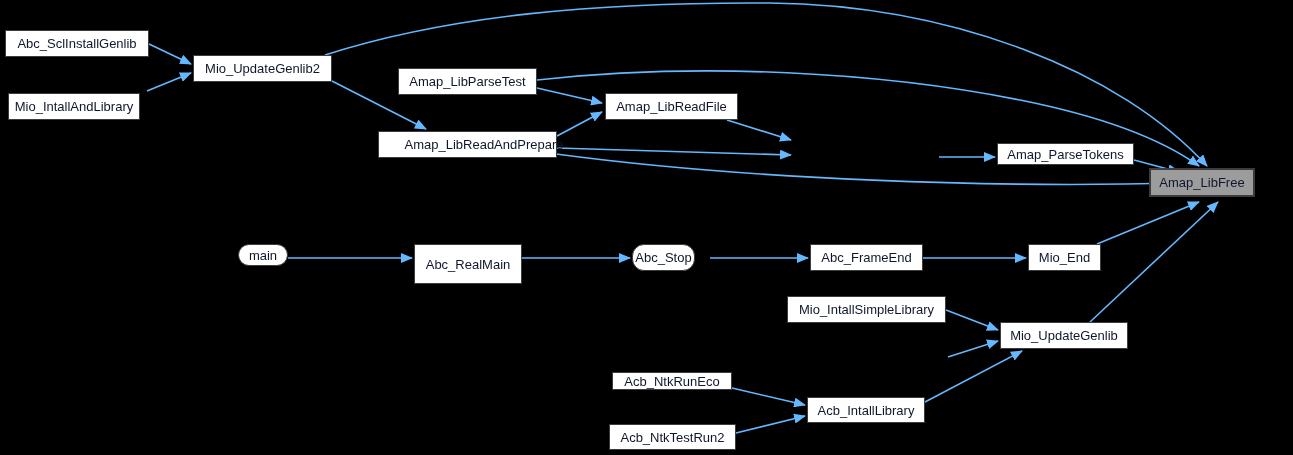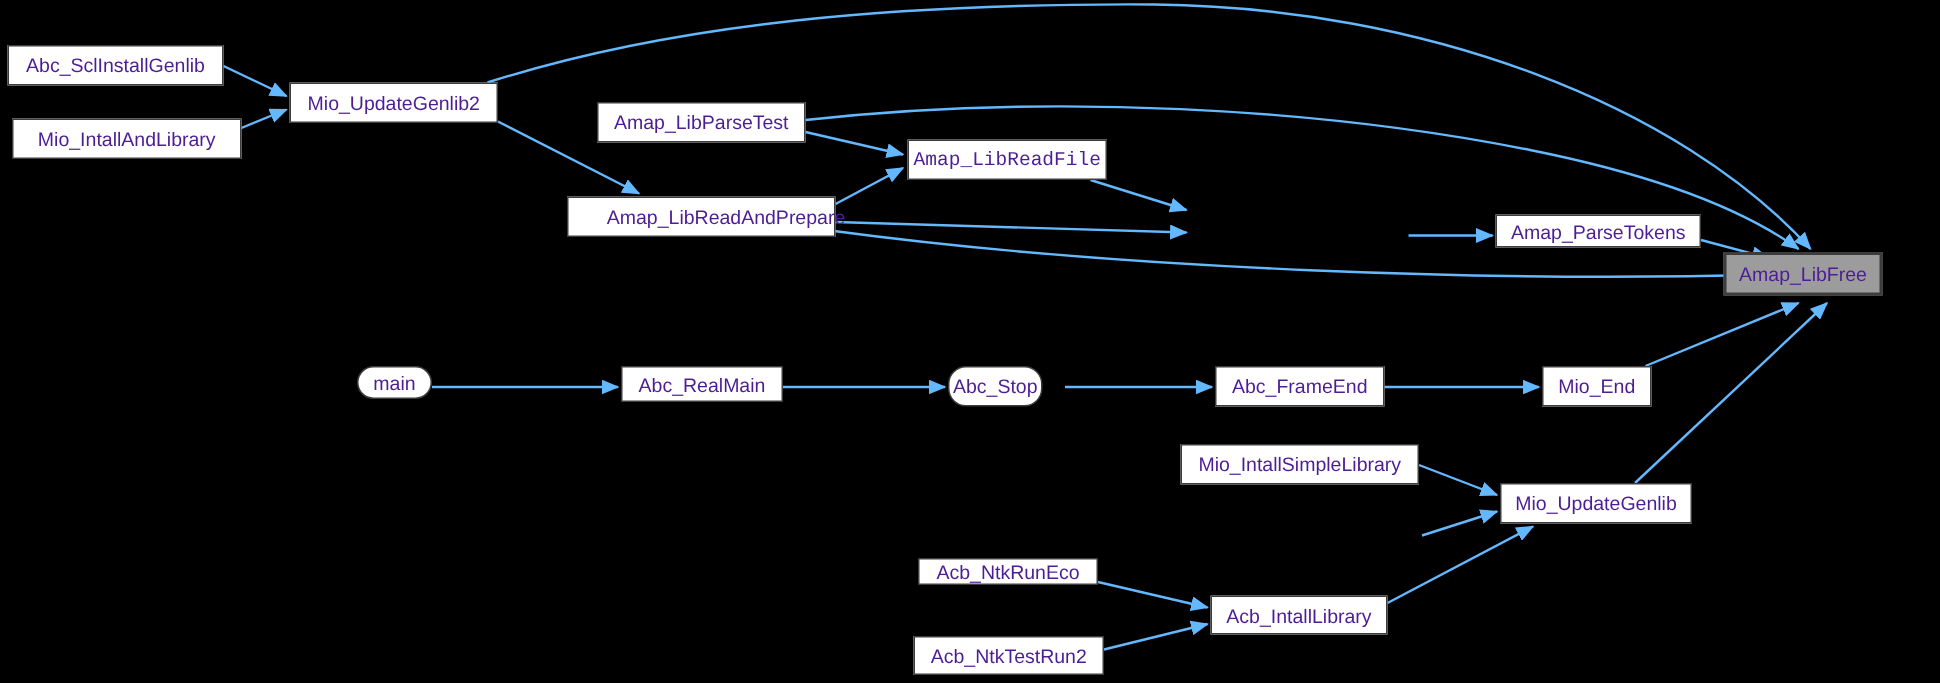--- a/index.html
+++ b/index.html
@@ -10,21 +10,21 @@
     overflow:hidden;
     font-family:"Liberation Sans", sans-serif;
   }
   .canvas svg { position:absolute; left:0; top:0; }
   .node {
     position:absolute;
     display:flex; align-items:center; justify-content:center;
     box-sizing:border-box;
     background:#ffffff;
     border:1.5px solid #3c3c3c;
-    color:#4c1d95;
+    color:#0f172a;
     font-size:13px;
     line-height:1;
     white-space:nowrap;
     z-index:2;
     cursor:pointer;
   }
   .node.highlight {
     background:#9c9c9c;
     border:2px solid #3c3c3c;
     cursor:default;
@@ -61,29 +61,29 @@
       <path d="M1097,244 L1199,202" class="edge" stroke="#63b8ff" marker-end="url(#arrowhead)"></path>
       <path d="M946,310 L998,330" class="edge" stroke="#63b8ff" marker-end="url(#arrowhead)"></path>
       <path d="M948,357 L998,341" class="edge" stroke="#63b8ff" marker-end="url(#arrowhead)"></path>
       <path d="M1090,322 L1218,202" class="edge" stroke="#63b8ff" marker-end="url(#arrowhead)"></path>
       <path d="M732,388 L805,405" class="edge" stroke="#63b8ff" marker-end="url(#arrowhead)"></path>
       <path d="M736,433 L805,416" class="edge" stroke="#63b8ff" marker-end="url(#arrowhead)"></path>
       <path d="M925,402 L1022,351" class="edge" stroke="#63b8ff" marker-end="url(#arrowhead)"></path>
     </svg>
 
   <div class="node" style="left:5px;   top:30px;  width:144px; height:27px;">Abc_SclInstallGenlib</div>
-  <div class="node" style="left:8px;   top:79px;  width:153px; height:27px;">Mio_IntallAndLibrary</div>
+  <div class="node" style="left:8px;   top:93px;  width:132px; height:27px;">Mio_IntallAndLibrary</div>
   <div class="node" style="left:193px; top:55px;  width:139px; height:27px;">Mio_UpdateGenlib2</div>
   <div class="node" style="left:398px; top:68px;  width:139px; height:27px;">Amap_LibParseTest</div>
   <div class="node" style="left:378px; top:131px; width:179px; height:27px;padding-left:33px;">Amap_LibReadAndPrepare</div>
-  <div class="node" style="left:605px; top:93px;  width:133px; height:27px;font-family:Liberation Mono, monospace;">Amap_LibReadFile</div>
+  <div class="node" style="left:605px; top:93px;  width:133px; height:27px;">Amap_LibReadFile</div>
   <div class="node" style="left:997px; top:143px; width:137px; height:22px;">Amap_ParseTokens</div>
   <div class="node highlight" style="left:1149px; top:168px; width:106px; height:29px;">Amap_LibFree</div>
   <div class="node" style="left:238px; top:244px; width:50px;  height:22px;border-radius:12px;">main</div>
-  <div class="node" style="left:414px; top:244px; width:108px; height:24px;">Abc_RealMain</div>
+  <div class="node" style="left:414px; top:244px; width:108px; height:40px;">Abc_RealMain</div>
   <div class="node" style="left:632px; top:244px; width:63px;  height:27px;border-radius:12px;">Abc_Stop</div>
   <div class="node" style="left:810px; top:244px; width:113px; height:27px;">Abc_FrameEnd</div>
   <div class="node" style="left:1028px;top:244px; width:73px;  height:27px;">Mio_End</div>
   <div class="node" style="left:787px; top:296px; width:159px; height:27px;">Mio_IntallSimpleLibrary</div>
   <div class="node" style="left:1000px;top:322px; width:128px; height:27px;">Mio_UpdateGenlib</div>
   <div class="node" style="left:612px; top:372px; width:120px; height:18px;">Acb_NtkRunEco</div>
   <div class="node" style="left:807px; top:397px; width:118px; height:26px;">Acb_IntallLibrary</div>
   <div class="node" style="left:609px; top:424px; width:127px; height:26px;">Acb_NtkTestRun2</div>
 
 </div>

